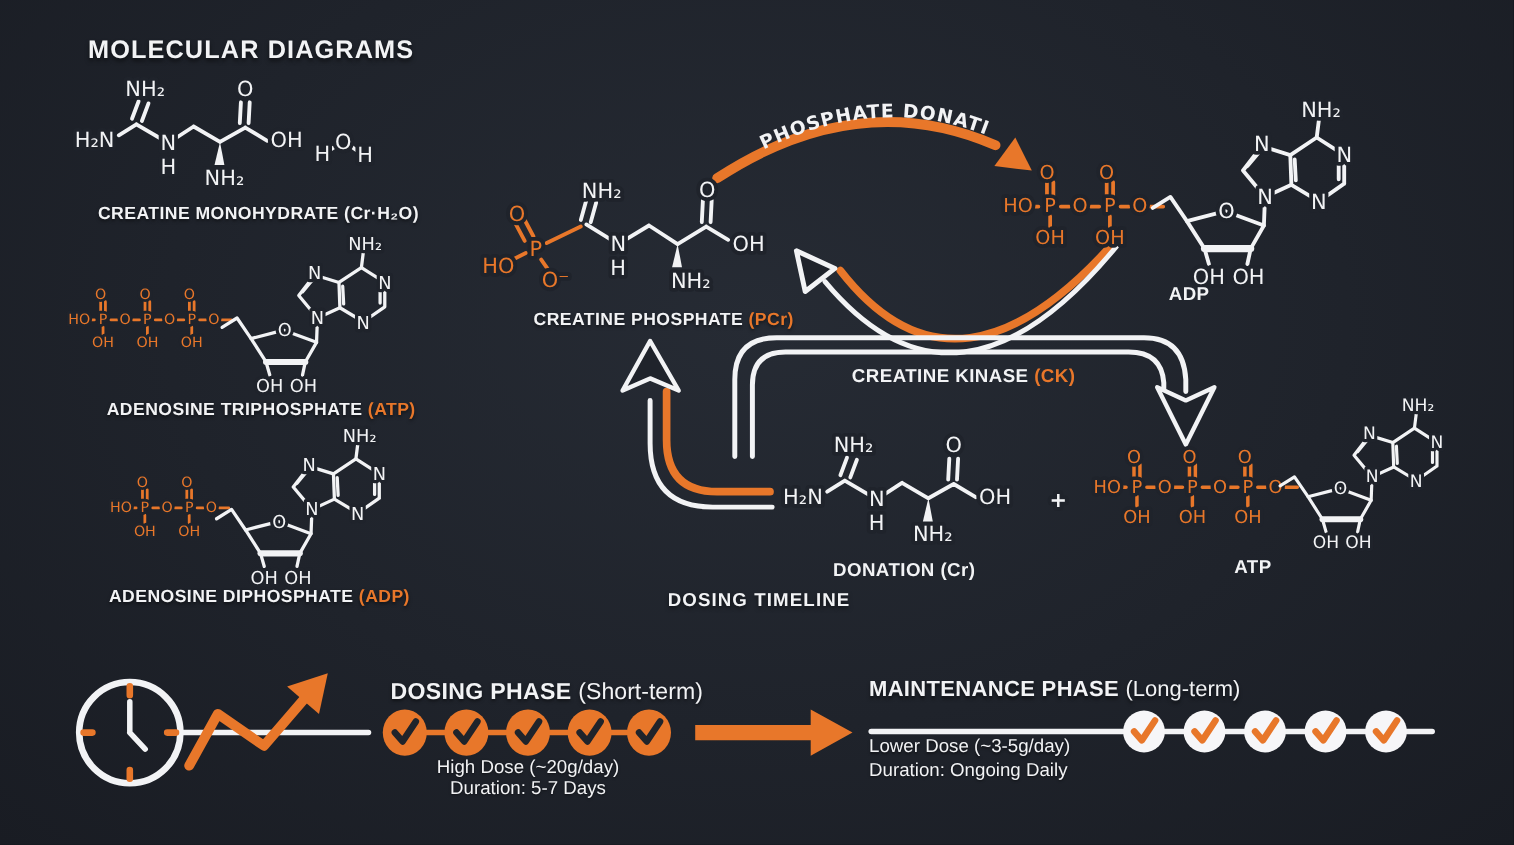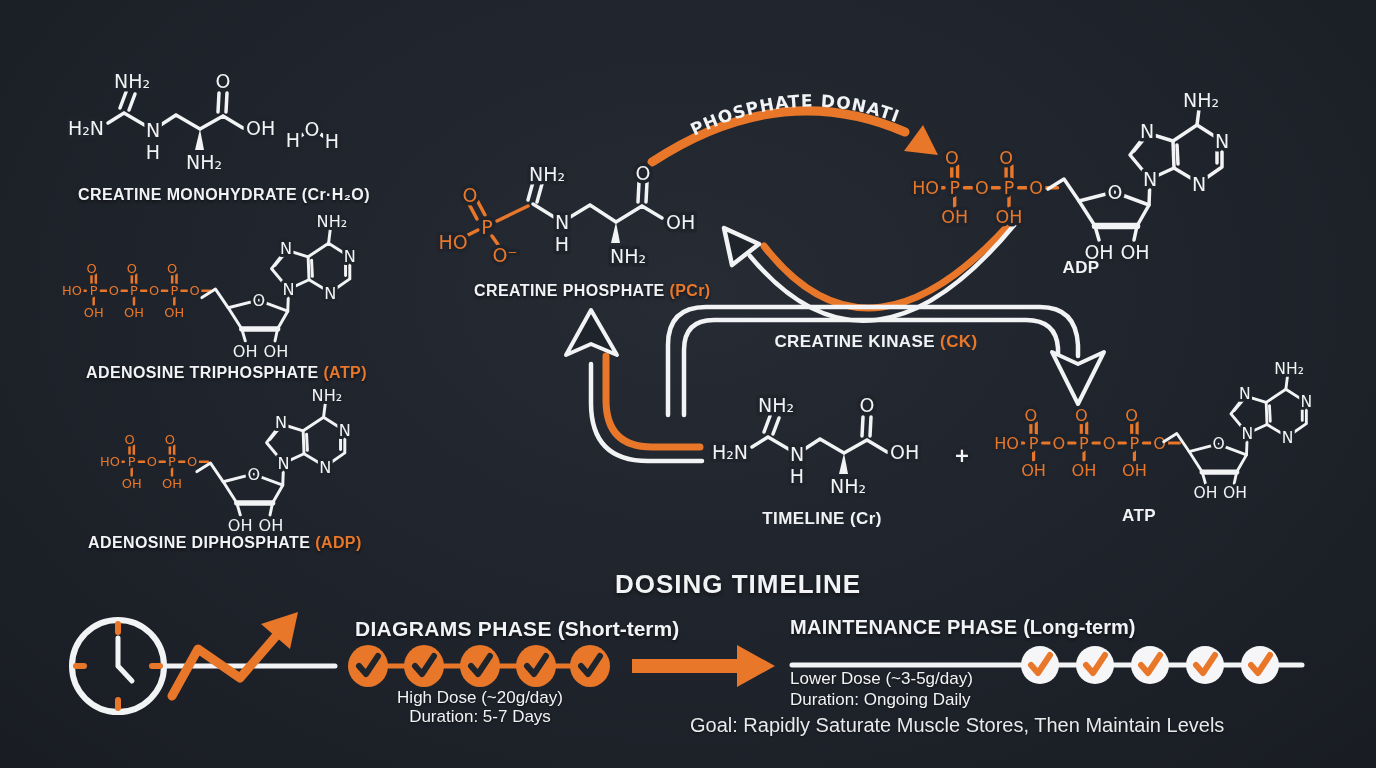--- a/index.html
+++ b/index.html
@@ -4,26 +4,26 @@
 <style>
   html,body{margin:0;padding:0;background:#14171d;}
   .canvas{
     position:relative;width:1376px;height:768px;overflow:hidden;
     background:radial-gradient(ellipse at 50% 38%, #262b34 0%, #1f232b 55%, #191c23 100%);
     font-family:"Liberation Sans","DejaVu Sans",sans-serif;
     color:#f2f3f5;
   }
   .abs{position:absolute;}
   .h1{font-size:23px;font-weight:bold;letter-spacing:1px;text-shadow:0 2px 4px rgba(0,0,0,.55);white-space:nowrap;}
-  .mol-label{font-size:16px;font-weight:bold;letter-spacing:.4px;text-shadow:0 2px 3px rgba(0,0,0,.5);white-space:nowrap;}
+  .mol-label{font-size:16px;font-weight:bold;letter-spacing:.4px;text-shadow:0 2px 3px rgba(0,0,0,.5);white-space:nowrap;margin-left:11px;}
   .sm-label{font-size:17px;font-weight:bold;letter-spacing:.4px;white-space:nowrap;}
   .orange{color:#e8772a;}
   .ctr{transform:translateX(-50%);}
   .phase-h{font-size:21px;font-weight:bold;letter-spacing:.3px;white-space:nowrap;text-shadow:0 2px 3px rgba(0,0,0,.5);}
-  .phase-h .light{font-weight:bold;letter-spacing:0;text-align:center;}
+  .phase-h .light{font-weight:normal;letter-spacing:0;text-align:center;}
   .dose{font-size:17px;font-weight:normal;white-space:nowrap;text-shadow:0 1px 2px rgba(0,0,0,.5);}
   .goal{font-size:20px;font-weight:normal;color:#e9eaec;white-space:nowrap;text-shadow:0 1px 2px rgba(0,0,0,.5);}
   svg{position:absolute;left:0;top:0;}
   svg text{font-family:"DejaVu Sans","Liberation Sans",sans-serif;}
   .atom{font-size:19px;dominant-baseline:central;paint-order:stroke;stroke:#1f232b;stroke-width:7px;stroke-linejoin:round;}
   .aw{fill:#f2f3f5;}
   .ao{fill:#e8772a;}
   .bond{stroke:#f2f3f5;stroke-width:3.5;fill:none;stroke-linecap:round;stroke-linejoin:round;}
   .bondo{stroke:#e8772a;stroke-width:3.5;fill:none;stroke-linecap:round;stroke-linejoin:round;}
   .thick{stroke-width:6.5;}
@@ -241,20 +241,21 @@
           <circle cx="1205" cy="665" r="19" fill="#f6f6f8"></circle>
           <path d="M1196 665 L1203 673 L1215 655" stroke="#e8772a" stroke-width="6" fill="none" stroke-linecap="round" stroke-linejoin="round"></path>
         </g>
       <g>
           <circle cx="1260" cy="665" r="19" fill="#f6f6f8"></circle>
           <path d="M1251 665 L1258 673 L1270 655" stroke="#e8772a" stroke-width="6" fill="none" stroke-linecap="round" stroke-linejoin="round"></path>
         </g>
     </g>
   </svg>
 
+  <div class="abs h1" style="left:80px;top:32px;">MOLECULAR DIAGRAMS</div>
 
   <div class="abs mol-label" style="left:78px;top:186px;">CREATINE MONOHYDRATE (Cr·H₂O)</div>
 
   <div class="abs mol-label" style="left:86px;top:364px;">
     <span>ADENOSINE TRIPHOSPHATE</span>
     <span class="orange">(ATP)</span>
   </div>
 
   <div class="abs mol-label" style="left:88px;top:534px;">
     <span>ADENOSINE DIPHOSPHATE</span>
@@ -267,35 +268,34 @@
     <span class="orange">(PCr)</span>
   </div>
 
   <div class="abs sm-label ctr" style="left:1081px;top:258px;">ADP</div>
 
   <div class="abs sm-label ctr" style="left:876px;top:332px;">
     <span>CREATINE KINASE</span>
     <span class="orange">(CK)</span>
   </div>
 
-  <div class="abs sm-label ctr" style="left:822px;top:509px;">TIMELINE (Cr)</div>
+  <div class="abs sm-label ctr" style="left:822px;top:509px;">DONATION (Cr)</div>
 
   <div class="abs sm-label ctr" style="left:1139px;top:506px;">ATP</div>
 
-  <div class="abs h1 ctr" style="left:690px;top:569px;font-size:26px;margin-left:48px;">DOSING TIMELINE</div>
+  <div class="abs h1 ctr" style="left:690px;top:536px;font-size:17px;">DOSING TIMELINE</div>
 
   <div class="abs phase-h" style="left:355px;top:617px;">
-    <span>DIAGRAMS PHASE</span>
+    <span>DOSING PHASE</span>
     <span class="light">(Short-term)</span>
   </div>
   <div class="abs dose ctr" style="left:480px;top:688px;text-align:center;">High Dose (~20g/day)</div>
   <div class="abs dose ctr" style="left:480px;top:707px;">Duration: 5-7 Days</div>
 
   <div class="abs phase-h" style="left:790px;top:616px;font-size:20px;">
     <span>MAINTENANCE PHASE</span>
     <span class="light">(Long-term)</span>
   </div>
   <div class="abs dose" style="left:790px;top:669px;">Lower Dose (~3-5g/day)</div>
   <div class="abs dose" style="left:790px;top:690px;">Duration: Ongoing Daily</div>
 
-  <div class="abs goal" style="left:690px;top:714px;">Goal: Rapidly Saturate Muscle Stores, Then Maintain Levels</div>
 
 </div>
 
 </body></html>

